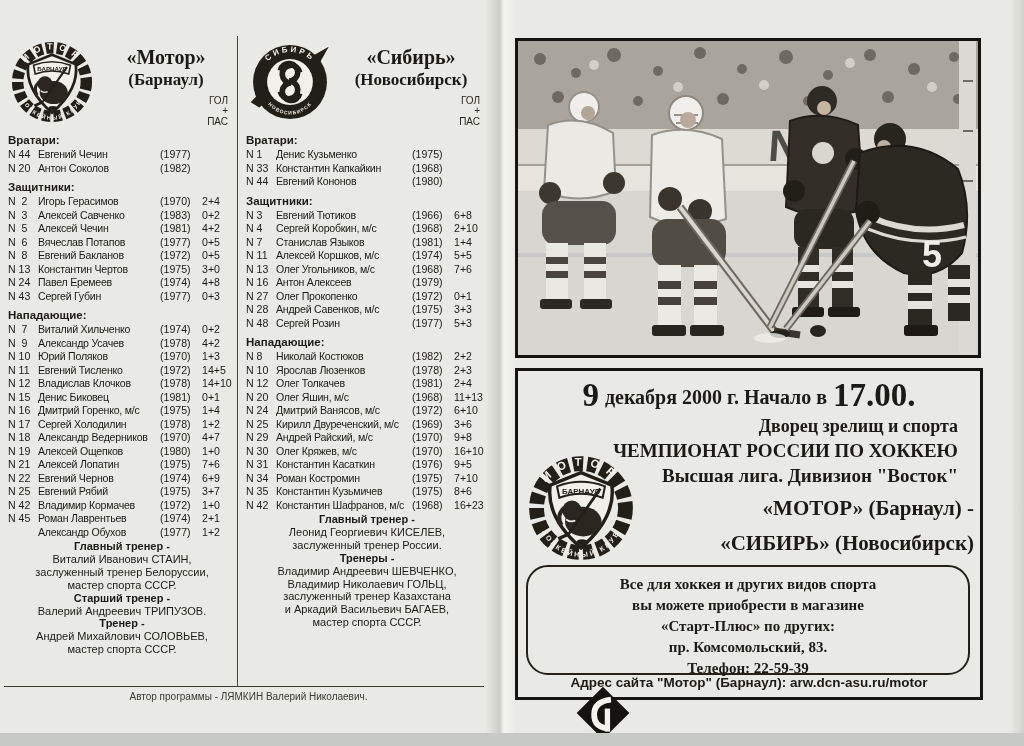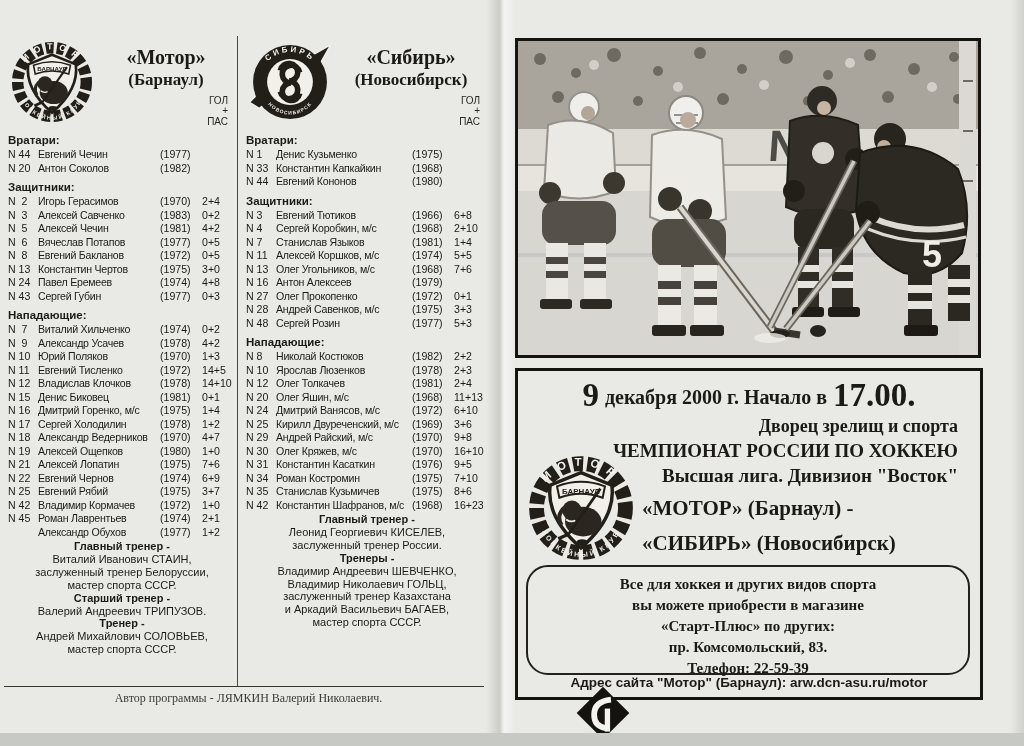--- a/index.html
+++ b/index.html
@@ -12,21 +12,21 @@
         background:linear-gradient(90deg,rgba(0,0,0,0),rgba(100,100,92,.18));}
 
   
   .page-left{position:absolute;left:0;top:0;width:497px;height:733px;}
   .col{position:absolute;top:38px;}
   .col1{left:8px;width:228px;}
   .col2{left:246px;width:242px;}
   .vdivider{position:absolute;left:237px;top:36px;width:1px;height:650px;background:#4a473f;}
   .hrule{position:absolute;left:4px;top:686px;width:480px;height:1px;background:#3a372f;}
   .author{position:absolute;left:0;top:691px;width:497px;text-align:center;
-          font-size:12px;color:#3c3934;font-family:Liberation Serif, serif;}
+          font-size:10px;color:#3c3934;}
 
   .team-header{display:flex;align-items:center;height:88px;margin-bottom:6px;}
   .team-logo{width:88px;height:88px;flex:0 0 88px;}
   .team-head-text{flex:1;text-align:center;padding-top:8px;}
   .team-title{font:700 20px/24px "Liberation Serif",serif;}
   .team-sub{font:700 17px/22px "Liberation Serif",serif;}
   .golpas{text-align:right;padding-right:8px;font-size:10px;line-height:10.5px;margin-top:5px;color:#2a2722;}
 
   .sec-title{font-weight:700;font-size:11.5px;line-height:16px;margin-top:4px;}
   .prow{display:flex;font-size:10.6px;line-height:13.5px;white-space:nowrap;}
@@ -45,21 +45,21 @@
   .photo-frame svg{display:block;}
   .info-box{position:absolute;left:18px;top:368px;width:462px;height:326px;
             border:3px solid #15130f;}
   .date-line{margin-top:5px;text-align:center;font-family:"Liberation Serif",serif;font-weight:700;}
   .date-big{font-size:33px;line-height:38px;vertical-align:-2px;}
   .date-mid{font-size:20px;margin:0 6px;}
   .venue{ text-align:right;padding-right:22px;font:700 18px/24px "Liberation Serif",serif;}
   .champ{ text-align:right;padding-right:22px;font:700 19px/25px "Liberation Serif",serif;}
   .league{text-align:right;padding-right:22px;font:700 19px/25px "Liberation Serif",serif;}
   .big-logo{position:absolute;left:6px;top:80px;width:114px;height:114px;}
-  .teams{position:absolute;left:124px;right:6px;top:120px;text-align:left;
+  .teams{position:absolute;left:124px;right:6px;top:120px;text-align:right;
          font:700 21px/35px "Liberation Serif",serif;}
   .ad-box{position:absolute;left:8px;top:194px;width:440px;height:106px;
           border:2px solid #24211b;border-radius:22px;display:flex;flex-direction:column;}
   .ad-text{flex:1;padding-top:7px;text-align:center;
            font:700 15px/21px "Liberation Serif",serif;}
   .ad-brand{width:150px;flex:0 0 150px;display:flex;flex-direction:column;align-items:center;padding-top:3px;}
   .brand-name{font:700 20px/22px "Liberation Sans",sans-serif;letter-spacing:.5px;}
   .brand-sub{font:700 11px/14px "Liberation Sans",sans-serif;letter-spacing:.6px;}
   .site-line{position:absolute;left:0;right:0;top:303px;text-align:center;
              font:700 13.5px/18px "Liberation Sans",sans-serif;}
@@ -523,21 +523,21 @@
 
         <div class="prow">
           <span class="pn">N 34</span>
           <span class="pname">Роман Костромин</span>
           <span class="pyear">(1975)</span>
           <span class="ppts">7+10</span>
         </div>
 
         <div class="prow">
           <span class="pn">N 35</span>
-          <span class="pname">Станислав Кузьмичев</span>
+          <span class="pname">Константин Кузьмичев</span>
           <span class="pyear">(1975)</span>
           <span class="ppts">8+6</span>
         </div>
 
         <div class="prow">
           <span class="pn">N 42</span>
           <span class="pname">Константин Шафранов, м/с</span>
           <span class="pyear">(1968)</span>
           <span class="ppts">16+23</span>
         </div>

